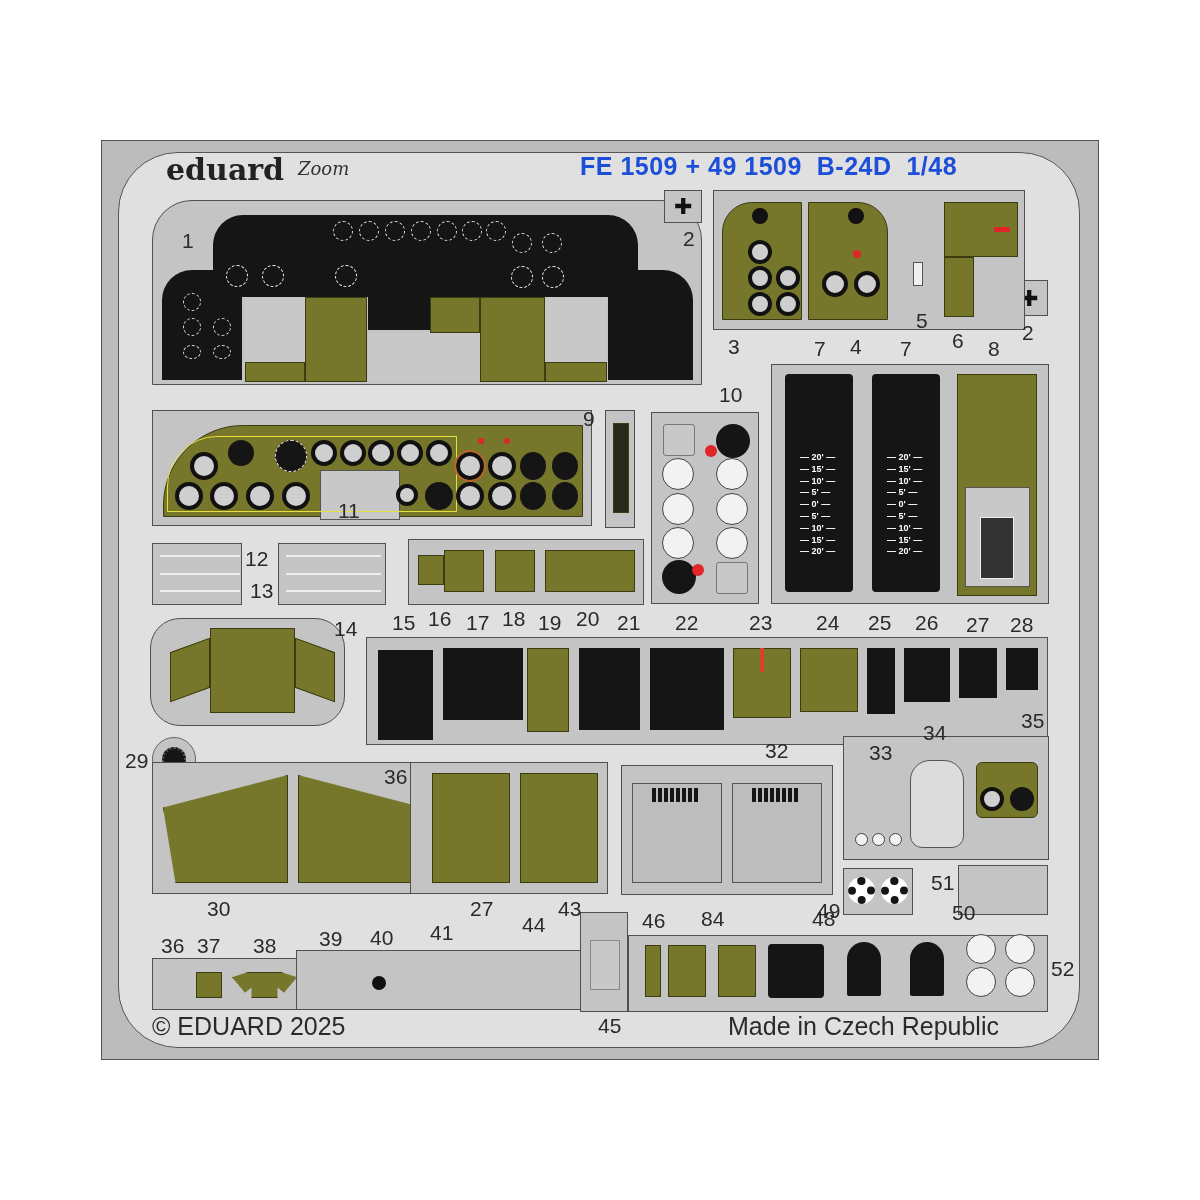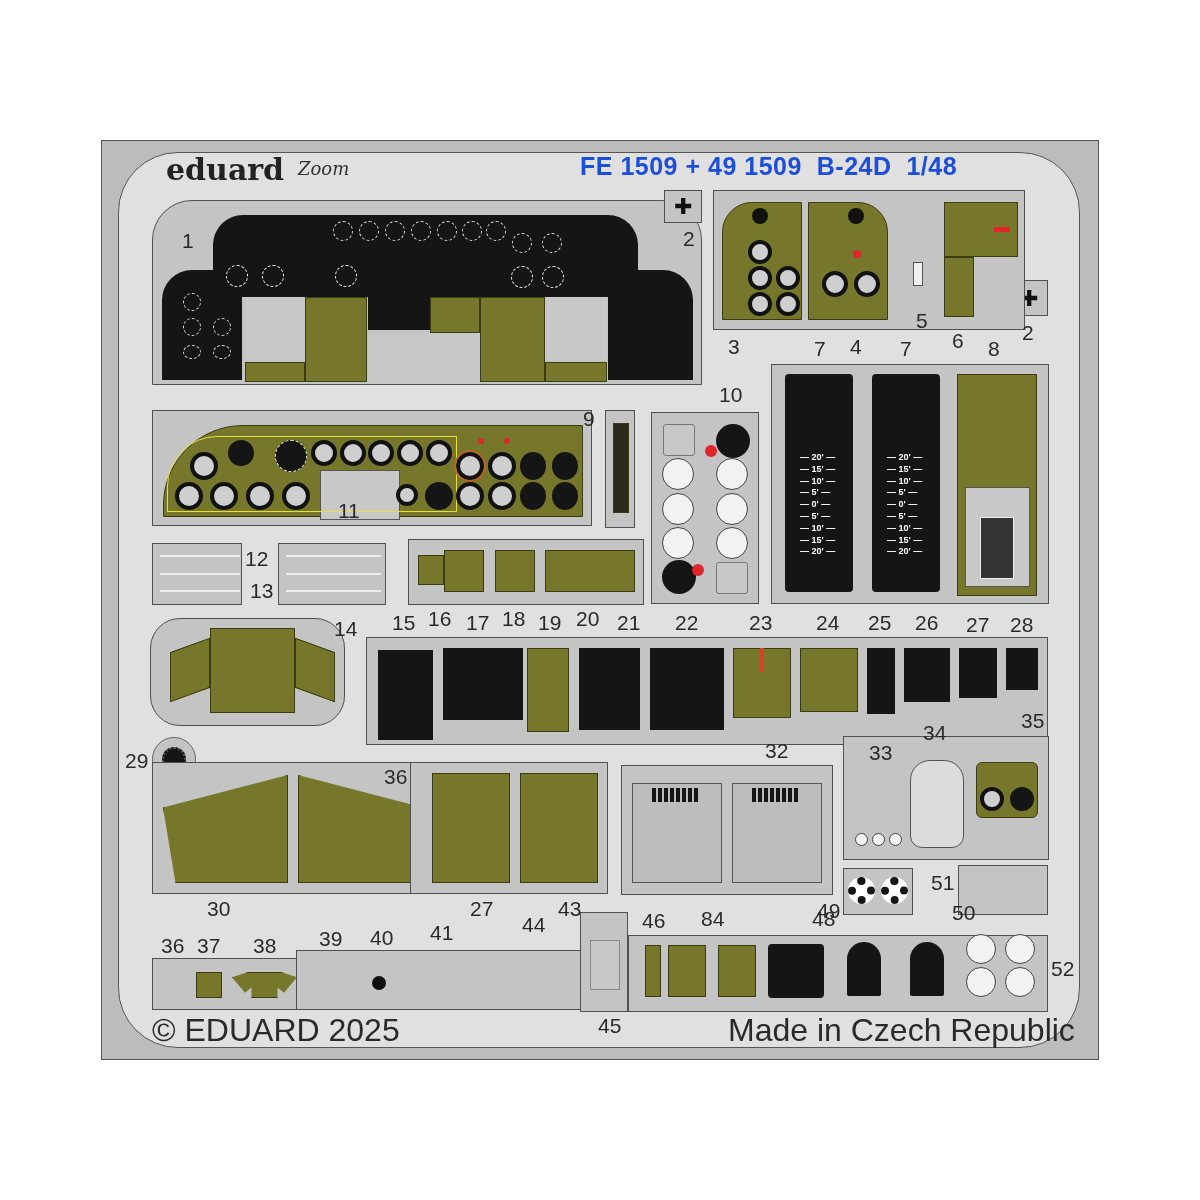--- a/index.html
+++ b/index.html
@@ -14,21 +14,21 @@
   .lg { background:#c8c8c8; position:absolute; box-sizing:border-box; }
   .gauge { position:absolute; border-radius:50%; box-sizing:border-box; }
   .g-w { border:1.5px dashed #e8e8e8; background:#151515; }
   .g-hole { border:4px solid #111; background:#cfcfcf; }
   .g-white { border:1.5px solid #444; background:#f2f2f2; }
   .scale-txt { position:absolute; color:#fff; font-size:9px; font-weight:bold; white-space:nowrap; font-family:"Liberation Sans", sans-serif; }
   .yellow-line { position:absolute; border:1.5px solid #e6df3c; box-sizing:border-box; }
   .red-dot { position:absolute; border-radius:50%; background:#e0262b; }
   .title { position:absolute; font-weight:bold; color:#1d4ed8; font-size:25px; letter-spacing:0.5px; white-space:nowrap; }
   .logo { position:absolute; font-family:"DejaVu Serif", serif; font-weight:bold; font-size:30px; color:#222; }
-  .footer { position:absolute; font-size:32px; color:#2a2a2a; white-space:nowrap; }
+  .footer { position:absolute; font-size:25px; color:#2a2a2a; white-space:nowrap; }
 </style>
 </head>
 <body>
 
 <div id="fret"></div>
 <div id="fret-inner"></div>
 
 <div class="logo" style="left:150px;top:152px;margin-left:16px;">eduard</div>
 <div class="abs" style="left:298px;top:158px;font-family:'DejaVu Serif',serif;font-style:italic;font-size:18px;color:#333;">Zoom</div>
 <div class="title" style="left:580px;top:152px;">

